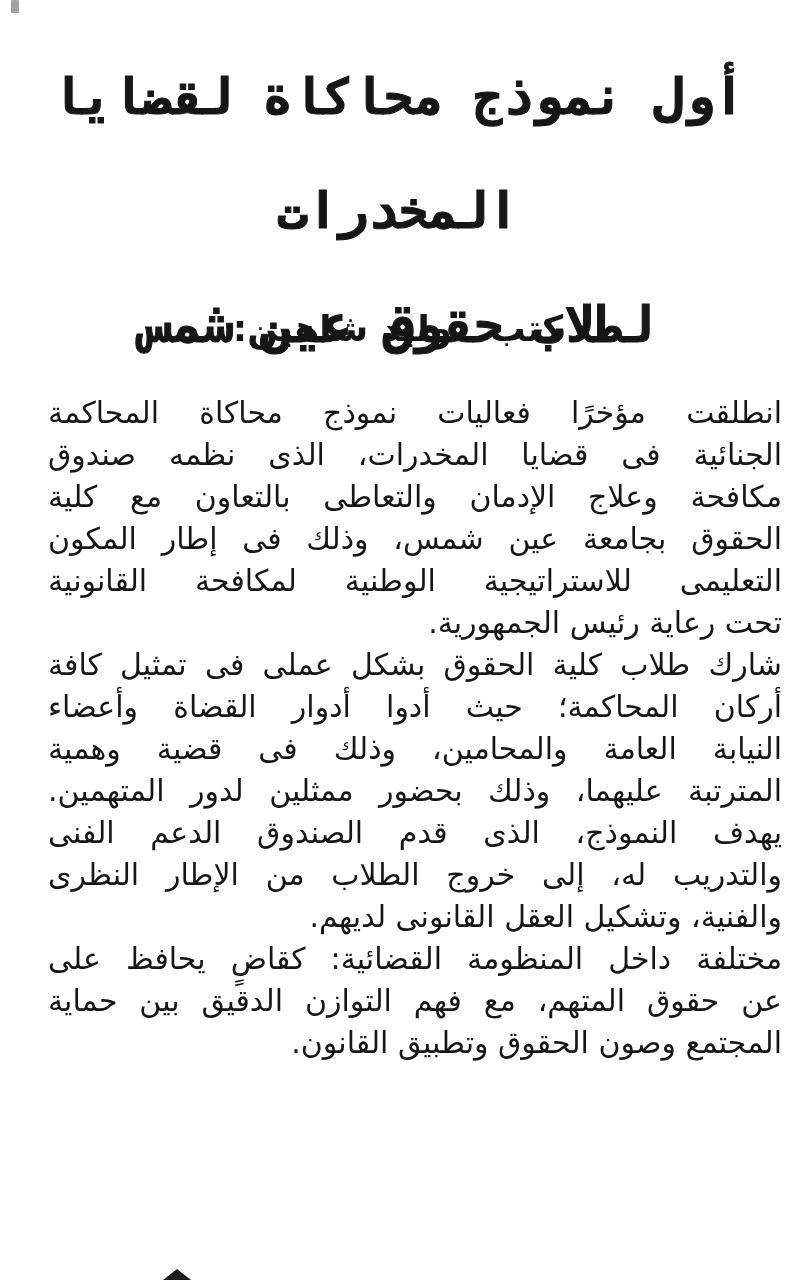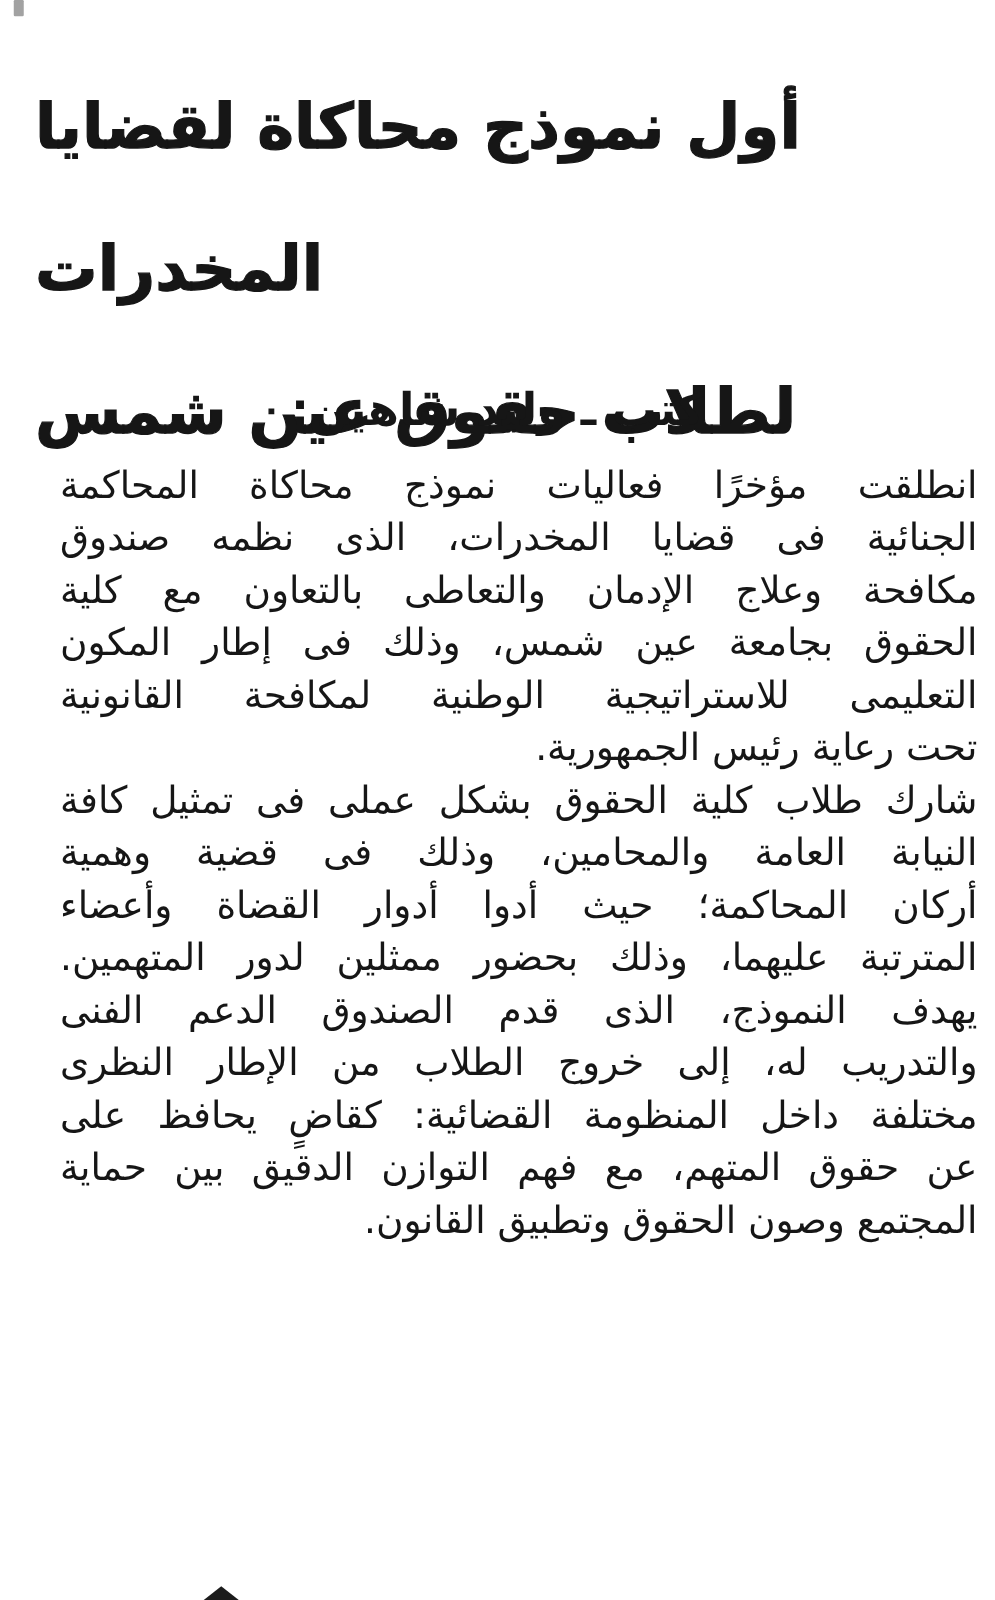--- a/index.html
+++ b/index.html
@@ -25,39 +25,40 @@
     height: 13px;
     background: var(--mark, #a2a2a2);
     border-radius: 1px;
   }
   .headline {
     position: absolute;
     top: 44px;
     right: 28px;
     left: 28px;
     margin: 0;
-    text-align: left;
+    text-align: center;
     font-size: 50px;
     font-weight: bold;
     line-height: 114px;
+    font-family: Liberation Mono, monospace;
     -webkit-text-stroke: 1px currentColor;
   }
   .byline {
     position: absolute;
     top: 299px;
     right: 34px;
     left: 34px;
     text-align: center;
     font-size: 36px;
     font-weight: bold;
     line-height: 60px;
   }
   .article-body {
     position: absolute;
-    top: 368px;
+    top: 392px;
     right: 14px;
     left: 48px;
     font-size: 30px;
     line-height: 42px;
   }
   .body-line {
     text-align: justify;
     text-align-last: justify;
   }
   .body-line.para-end {
@@ -90,25 +91,26 @@
   <div class="byline">كتب ـ وليد شاهين:</div>
 
   <div class="article-body">
     <div class="body-line">انطلقت مؤخرًا فعاليات نموذج محاكاة المحاكمة</div>
     <div class="body-line">الجنائية فى قضايا المخدرات، الذى نظمه صندوق</div>
     <div class="body-line">مكافحة وعلاج الإدمان والتعاطى بالتعاون مع كلية</div>
     <div class="body-line">الحقوق بجامعة عين شمس، وذلك فى إطار المكون</div>
     <div class="body-line">التعليمى للاستراتيجية الوطنية لمكافحة القانونية</div>
     <div class="body-line para-end">تحت رعاية رئيس الجمهورية.</div>
     <div class="body-line">شارك طلاب كلية الحقوق بشكل عملى فى تمثيل كافة</div>
+    <div class="body-line">أركان المحاكمة؛ حيث أدوا أدوار القضاة وأعضاء</div>
     <div class="body-line">النيابة العامة والمحامين، وذلك فى قضية وهمية</div>
-    <div class="body-line">أركان المحاكمة؛ حيث أدوا أدوار القضاة وأعضاء</div>
     <div class="body-line">المترتبة عليهما، وذلك بحضور ممثلين لدور المتهمين.</div>
     <div class="body-line">يهدف النموذج، الذى قدم الصندوق الدعم الفنى</div>
     <div class="body-line">والتدريب له، إلى خروج الطلاب من الإطار النظرى</div>
+    <div class="body-line para-end">والفنية، وتشكيل العقل القانونى لديهم.</div>
     <div class="body-line">مختلفة داخل المنظومة القضائية: كقاضٍ يحافظ على</div>
     <div class="body-line">عن حقوق المتهم، مع فهم التوازن الدقيق بين حماية</div>
     <div class="body-line para-end">المجتمع وصون الحقوق وتطبيق القانون.</div>
   </div>
 
   <div class="bottom-triangle"></div>
 
 </div>
 
 </body></html>

